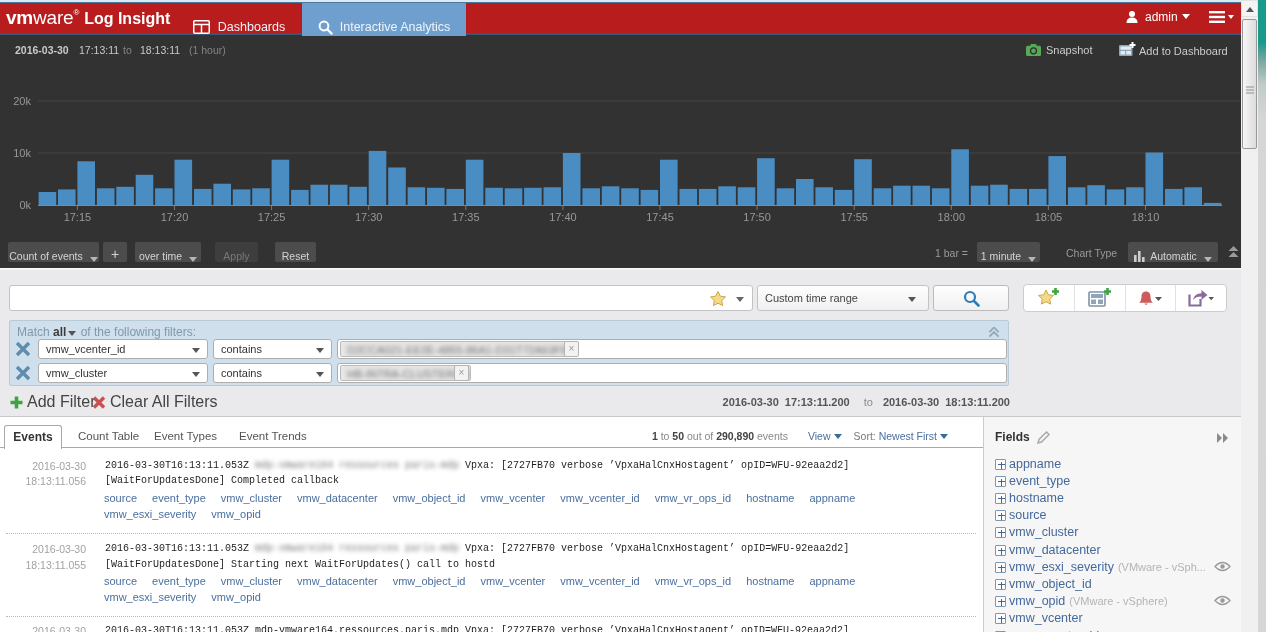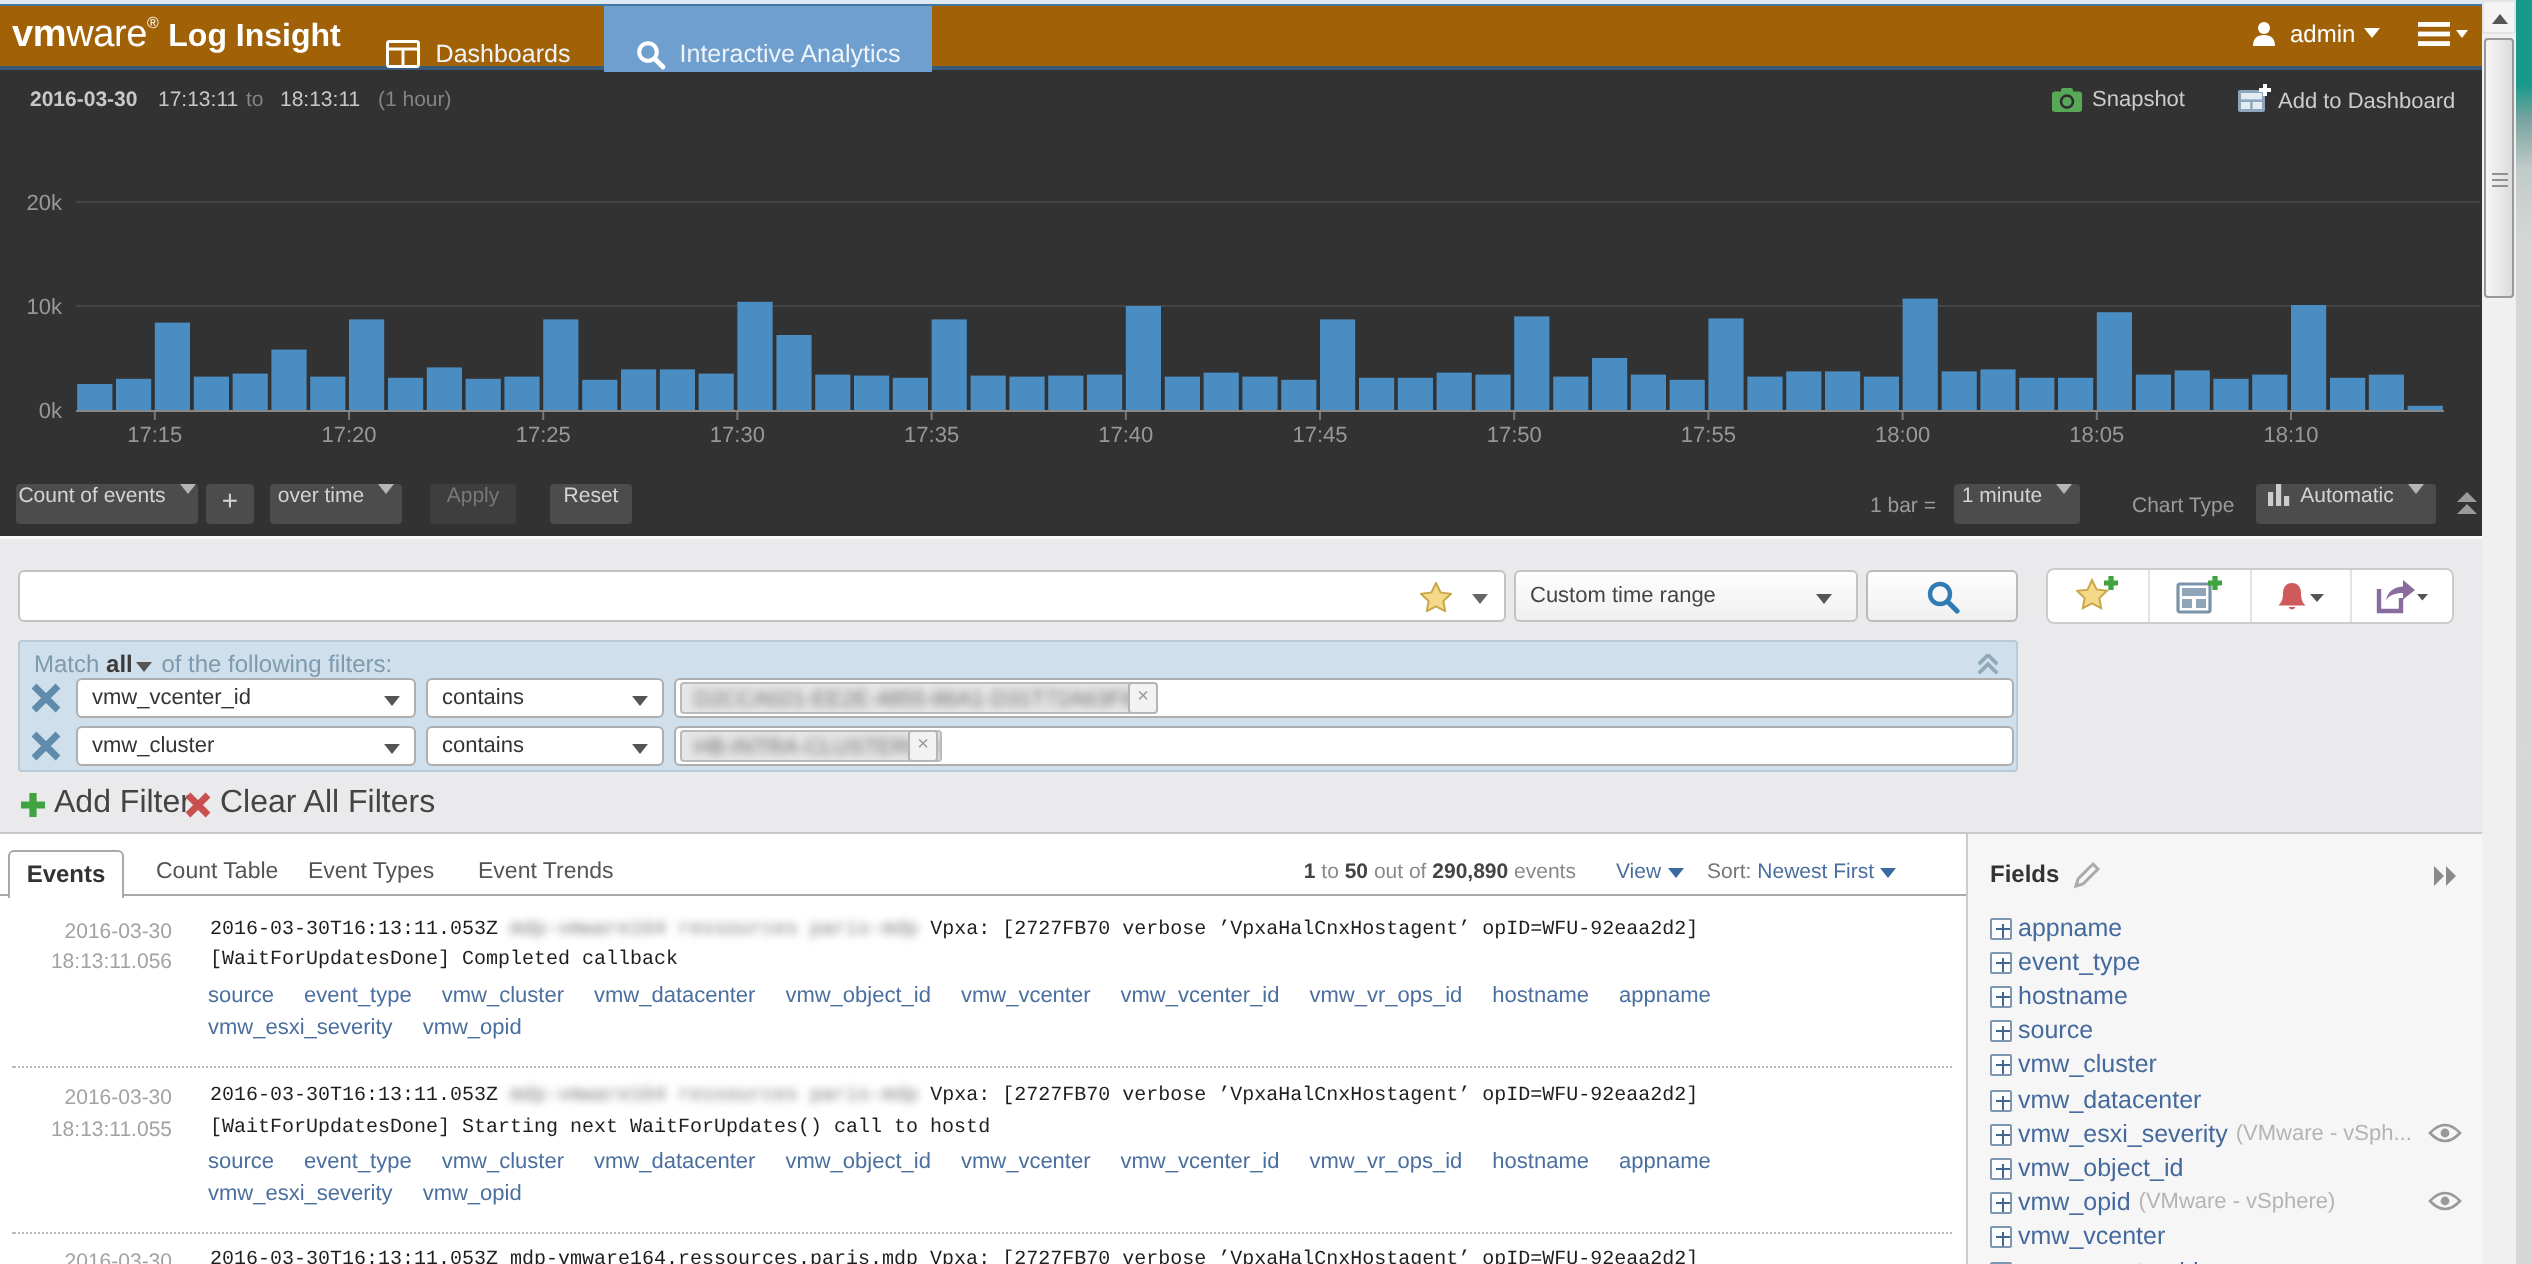--- a/index.html
+++ b/index.html
@@ -1,19 +1,19 @@
 <!DOCTYPE html>
 <html><head>
 <meta charset="utf-8">
 <style>
 *{margin:0;padding:0;box-sizing:border-box}
 html,body{width:1266px;height:632px;overflow:hidden;font-family:"Liberation Sans",sans-serif;background:#fff}
 #app{position:absolute;left:0;top:0;width:1241px;height:632px;overflow:hidden}
 
-#hdr{position:absolute;left:0;top:0;width:100%;height:36px;background:#a16207}
+#hdr{position:absolute;left:0;top:0;width:100%;height:36px;background:#b91c1c}
 #hdr .topline{position:absolute;top:0;left:0;width:100%;height:2px;background:#dde9f3}
 #hdr .topline2{position:absolute;top:2px;left:0;width:100%;height:1px;background:#49789e}
 #logo{position:absolute;left:6px;top:7px;color:#fff;font-size:19px;letter-spacing:-0.2px}
 #logo .vm{font-weight:bold}
 #logo .reg{font-size:8px;vertical-align:9px}
 #logo .li{font-weight:bold;font-size:16px;margin-left:5px;letter-spacing:0}
 .navtab{position:absolute;top:3px;height:48px;display:flex;align-items:center;color:#eef4fa;font-size:12.5px}
 #tab-dash{left:181px;width:116px;justify-content:center}
 #tab-ia{left:302px;width:164px;background:#6f9fce;justify-content:center}
 #adminbox{position:absolute;top:0;height:33px;left:1125px;display:flex;align-items:center;color:#fff;font-size:12px}
@@ -23,21 +23,21 @@
 #dark{position:absolute;left:0;top:36px;width:100%;height:232px;background:#323232}
 #dates{position:absolute;left:0;top:8px;font-size:10.5px;color:#c9c9c9;width:100%;height:14px}
 #dates span{position:absolute;top:0;white-space:nowrap}
 #dates .dim{color:#848484}
 #snap{position:absolute;left:1026px;top:8px;white-space:nowrap;color:#cccccc;font-size:11px;display:flex;align-items:center}
 #addtd{position:absolute;left:1119px;top:8px;white-space:nowrap;color:#cccccc;font-size:11px;display:flex;align-items:center}
 #ctitle{position:absolute;left:0;width:1241px;top:29px;text-align:center;color:#cbcbcb;font-size:12.5px}
 #chart{position:absolute;left:0;top:0}
 #chart text{fill:#989898;font-size:11px;font-family:"Liberation Sans",sans-serif}
 
-.dbtn{position:absolute;top:206px;height:20px;background:#4c4c4c;border-radius:2px;color:#d4d4d4;font-size:10.5px;display:flex;align-items:flex-start;justify-content:center;white-space:nowrap}
+.dbtn{position:absolute;top:206px;height:20px;background:#4c4c4c;border-radius:2px;color:#d4d4d4;font-size:10.5px;display:flex;align-items:flex-end;justify-content:center;white-space:nowrap}
 .dbtn .caret{border-top-color:#b5b5b5;margin-left:7px}
 .dlbl{position:absolute;top:211px;color:#9a9a9a;font-size:10.5px}
 
 #light{position:absolute;left:0;top:268px;width:100%;height:149px;background:linear-gradient(to bottom,#fbfbfb 0,#fbfbfb 1px,#eaeaec 2px,#eaeaec 100%);border-bottom:1px solid #c9c9c9}
 #searchbox{position:absolute;left:9px;top:17px;width:744px;height:26px;background:#fff;border:1px solid #c3c3c3;border-radius:3px}
 #timerange{position:absolute;left:757px;top:17px;width:172px;height:26px;background:linear-gradient(#fefefe,#f0f0f0);border:1px solid #c3c3c3;border-radius:3px;font-size:11px;color:#444;line-height:24px;padding-left:7px}
 #searchbtn{position:absolute;left:933px;top:17px;width:76px;height:26px;background:linear-gradient(#fefefe,#f0f0f0);border:1px solid #bbb;border-radius:3px}
 #icongrp{position:absolute;left:1023px;top:16px;width:204px;height:28px;background:#fff;border:1px solid #ccc;border-radius:4px;display:flex}
 #icongrp .cell{flex:1;display:flex;align-items:center;justify-content:center;border-right:1px solid #e2e2e2}
 #icongrp .cell:last-child{border-right:none}
@@ -330,20 +330,21 @@
       </div>
     </div>
     <div id="addrow">
       <div class="seg" style="left:10px"><svg width="13" height="13" viewBox="0 0 13 13" style="margin-right:4px">
             <path d="M6.5 0.5 L6.5 12.5 M0.5 6.5 L12.5 6.5" stroke="#3fa33f" stroke-width="3.6"></path>
           </svg>Add Filter</div>
       <div class="seg" style="left:92px"><svg width="14" height="13" viewBox="0 0 14 13" style="margin-right:4px">
             <path d="M2 1.5 L12 11.5 M12 1.5 L2 11.5" stroke="#c9504e" stroke-width="3.4"></path>
           </svg>Clear All Filters</div>
     </div>
+    <div id="dates2"><b>2016-03-30</b><b style="margin-left:6px">17:13:11.200</b><span style="margin:0 10px 0 14px">to</span><b>2016-03-30</b><b style="margin-left:6px">18:13:11.200</b></div>
   </div>
 
   <div id="content">
     <div id="fields">
       <div style="position:absolute;left:11px;top:13px;font-size:12px;font-weight:bold;color:#333">Fields</div>
       <svg width="15" height="15" viewBox="0 0 15 15" style="position:absolute;left:52px;top:13px">
           <path d="M2 13 L3 9.5 L10.5 2 L13 4.5 L5.5 12 Z M10.5 2 L13 4.5" fill="none" stroke="#aaa" stroke-width="1.5"></path>
         </svg>
       <svg width="14" height="10" viewBox="0 0 14 10" style="position:absolute;right:11px;top:16px">
           <path d="M1 0 L6 5 L1 10 Z" fill="#8a8a8a"></path>

